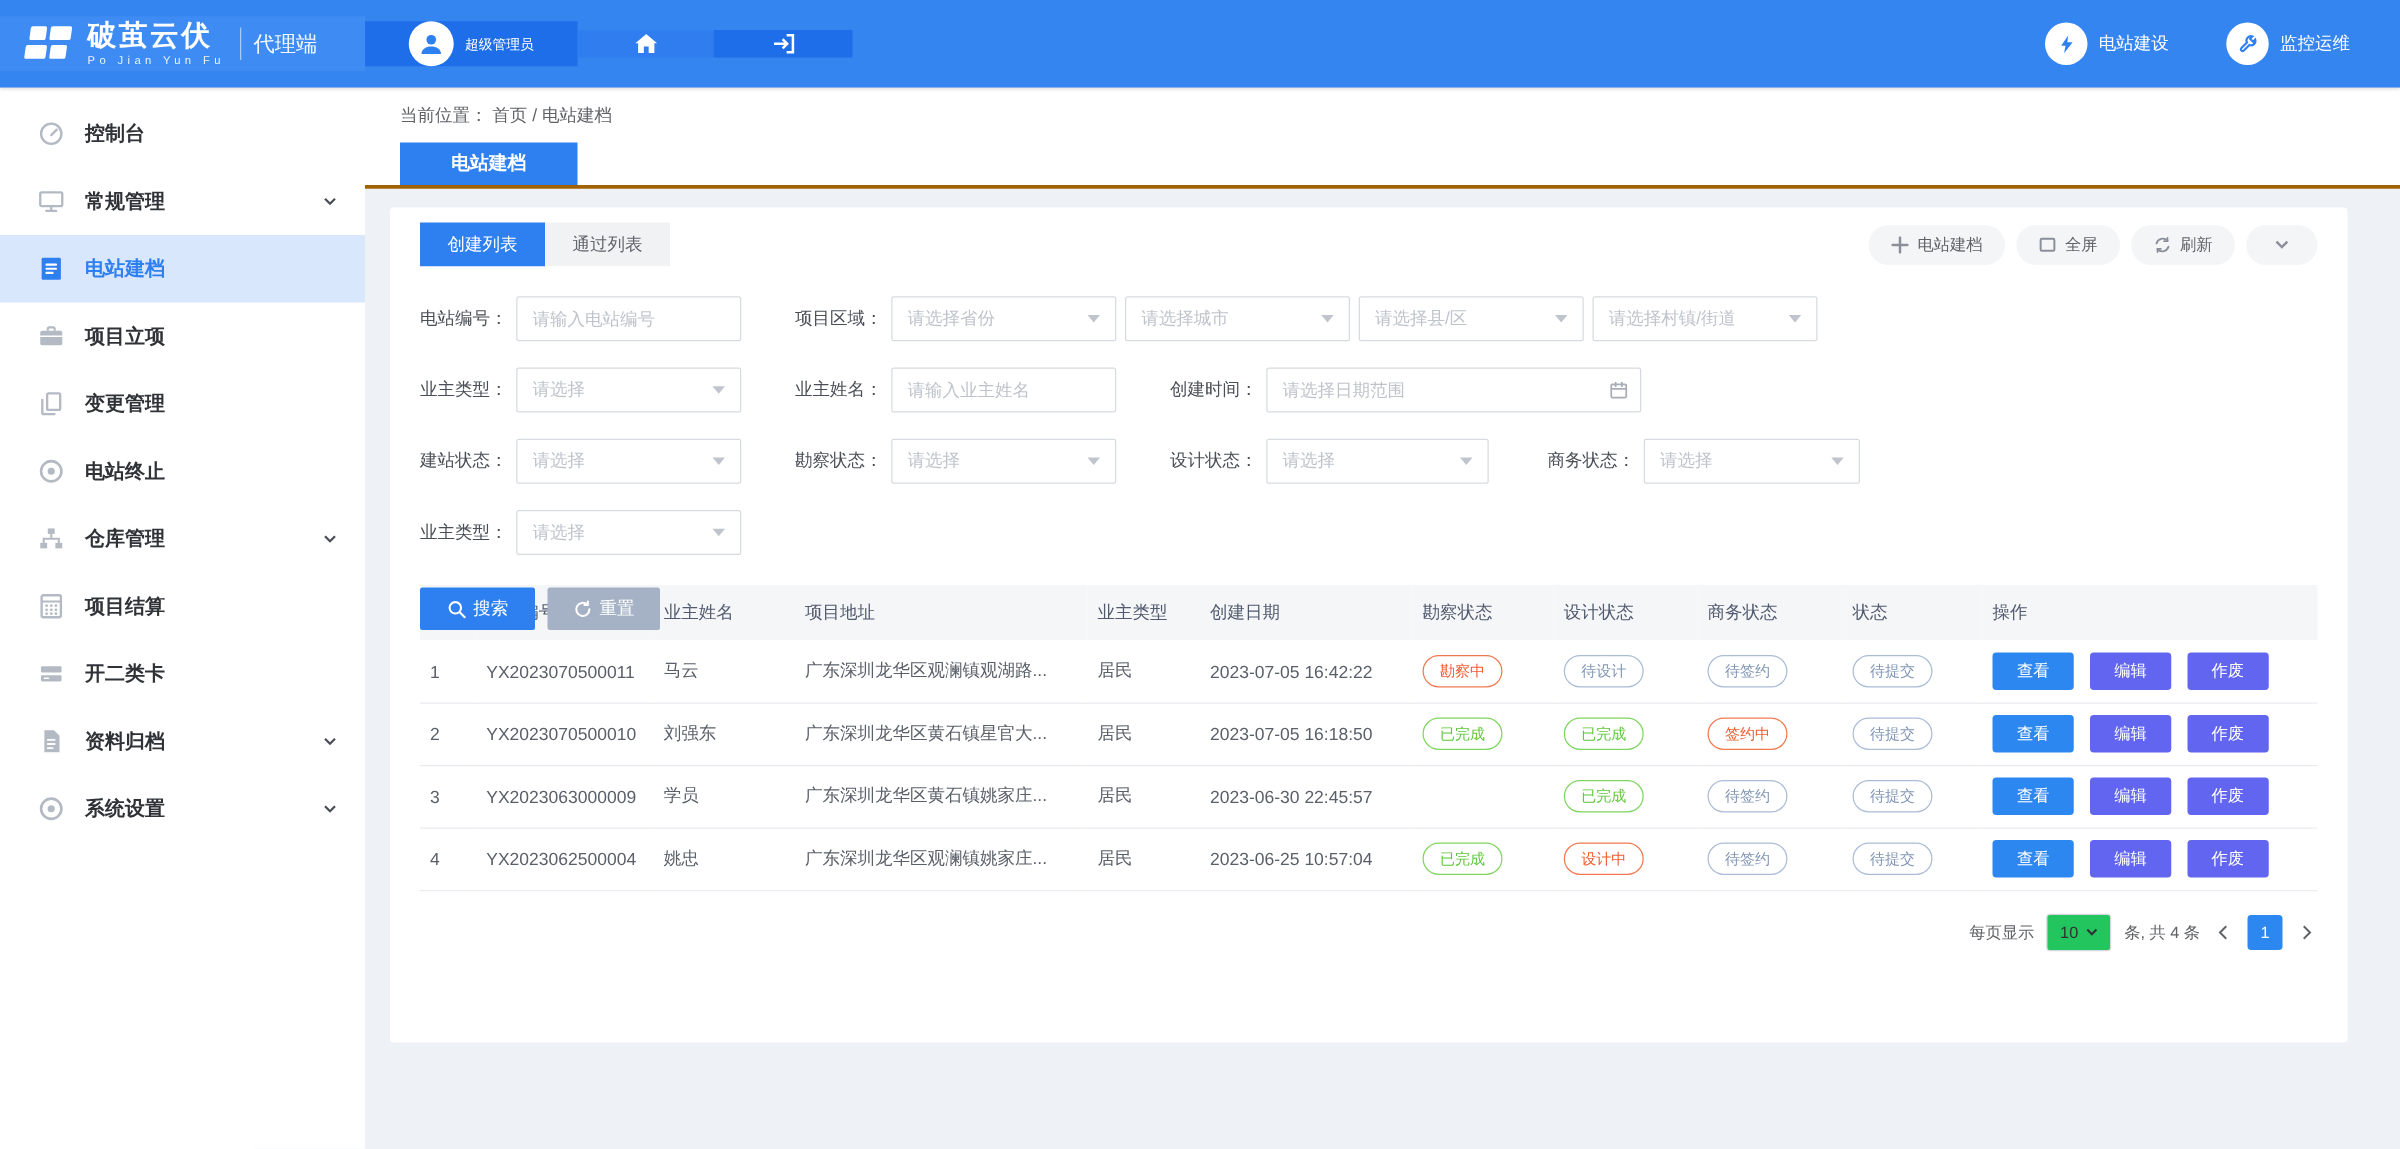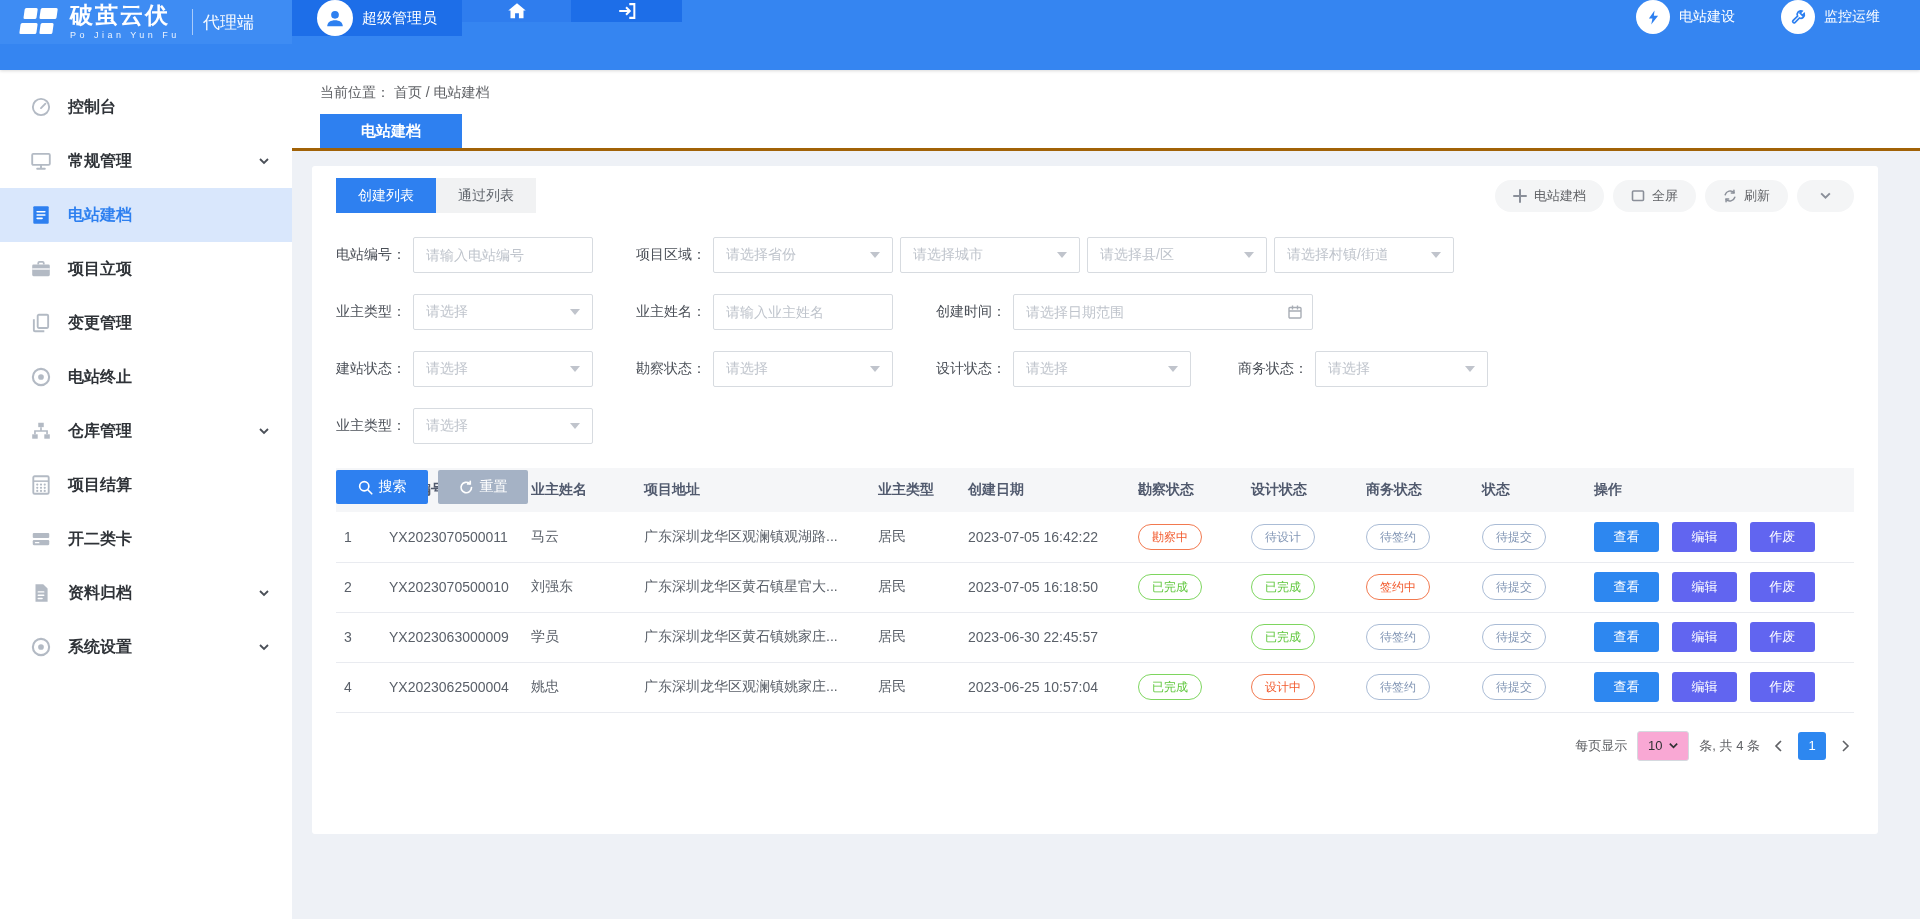--- a/index.html
+++ b/index.html
@@ -2,34 +2,34 @@
 <html><head>
 <meta charset="utf-8">
 <style>
   * { margin:0; padding:0; box-sizing:border-box; }
   html,body { width:1920px; height:919px; overflow:hidden;
     font-family:"Liberation Sans","DejaVu Sans",sans-serif;
     background:#EEF1F6; color:#51565E; }
 
   
   .topbar { position:absolute; top:0; left:0; width:1920px; height:70px;
-    display:flex; align-items:flex-start; background:#3585F1; z-index:30;
+    display:flex; align-items:center; background:#3585F1; z-index:30;
     box-shadow:0 1px 3px rgba(0,0,0,.15); }
   .logo-sec { width:292px; background:#3E8CF3; display:flex; align-items:center; padding-left:16px; }
   .logo-mark { width:44px; height:44px; flex:0 0 44px; }
   .brand-txt { margin-left:10px; color:#fff; line-height:1.1; }
   .brand-title { font-size:23px; font-weight:bold; letter-spacing:2px; }
   .brand-sub { font-size:9px; letter-spacing:3.5px; opacity:.9; margin-top:3px; }
   .brand-divider { width:1px; height:26px; background:rgba(255,255,255,.55); margin:0 10px 0 12px; }
   .brand-portal { color:rgba(255,255,255,.95); font-size:17px; }
   .seg { display:flex; align-items:center; justify-content:center; color:#fff; cursor:pointer; }
   .seg-user { width:170px; background:#1D6EE8; gap:9px; }
   .avatar-circle { width:36px; height:36px; border-radius:50%; background:#fff;
     display:flex; align-items:center; justify-content:center; }
-  .user-name { font-size:15px; font-weight:500; }
+  .user-name { font-size:11px; font-weight:500; }
   .seg-home { width:109px; background:#2F7DEE; }
   .seg-logout { width:111px; background:#1D6EE8; }
   .tb-spacer { flex:1; }
   .quick-links { display:flex; align-items:center; gap:46px; padding-right:40px; }
   .quick-link { display:flex; align-items:center; gap:9px; color:#fff; font-size:14px; cursor:pointer; }
   .icon-circle { width:34px; height:34px; border-radius:50%; background:#fff;
     display:flex; align-items:center; justify-content:center; color:#2E80F0; }
 
   
   .sidebar { position:absolute; top:70px; left:0; width:292px; bottom:0; background:#fff; z-index:20; padding-top:10px; }
@@ -81,38 +81,38 @@
   .date-wrap .cal-icon { position:absolute; right:10px; color:#A8ADB5; display:flex; pointer-events:none; }
 
   .filter-actions { display:flex; gap:10px; margin-top:26px; }
   .btn { height:34px; border:none; border-radius:2px; color:#fff; font-size:14px; cursor:pointer;
     display:flex; align-items:center; justify-content:center; gap:6px; font-family:inherit; }
   .btn-search { width:92px; background:#2E80F0; }
   .btn-reset  { width:90px; background:#A5B2C5; }
 
   
   .grid { margin-top:24px; width:1518px; border-collapse:collapse; table-layout:fixed; }
-  .grid th { height:44px; background:#F5F6F8; font-size:14px; font-weight:bold; color:#515A6E;
+  .grid th { height:44px; background:#F5F6F8; font-size:14px; font-weight:normal; color:#515A6E;
     text-align:left; padding-left:8px; }
   .grid td { height:50px; border-bottom:1px solid #E9EBF0; font-size:14px; color:#5A6069;
     padding-left:8px; white-space:nowrap; overflow:hidden; }
   .badge { display:inline-block; min-width:64px; padding:0 10px; height:26px; line-height:24px;
     border-radius:13px; border:1px solid; font-size:12px; text-align:center; background:#fff; }
   .badge[data-state="doing"]   { color:#F25B2E; border-color:#F2794F; }
   .badge[data-state="done"]    { color:#5FC73C; border-color:#7ED65F; }
   .badge[data-state="pending"] { color:#8296B5; border-color:#AABCD6; }
   .act-btn { display:inline-block; width:65px; height:30px; line-height:30px; border:none; border-radius:3px;
     color:#fff; font-size:13px; text-align:center; margin-right:9px; cursor:pointer; font-family:inherit; }
   .act-view { background:#2D87F0; }
   .act-edit, .act-void { background:#6165F0; }
 
   
   .pager { display:flex; align-items:center; justify-content:flex-end; gap:10px;
     margin-top:18px; font-size:13px; color:#606266; width:1518px; }
-  .per-select { width:52px; height:30px; border:1px solid #D5D9DF; border-radius:3px; background:#f9a8d4;
+  .per-select { width:52px; height:30px; border:1px solid #D5D9DF; border-radius:3px; background:#22c55e;
     display:flex; align-items:center; justify-content:center; gap:5px; cursor:pointer; color:#303133; }
   .pg-chev { display:flex; align-items:center; color:#606266; cursor:pointer; padding:0 2px; }
   .pg-num { width:28px; height:28px; border-radius:3px; background:#2D87F0; color:#fff;
     display:flex; align-items:center; justify-content:center; font-size:13px; cursor:pointer; }
 </style>
 </head>
 <body>
 
 <div class="topbar">
   <div class="logo-sec">

